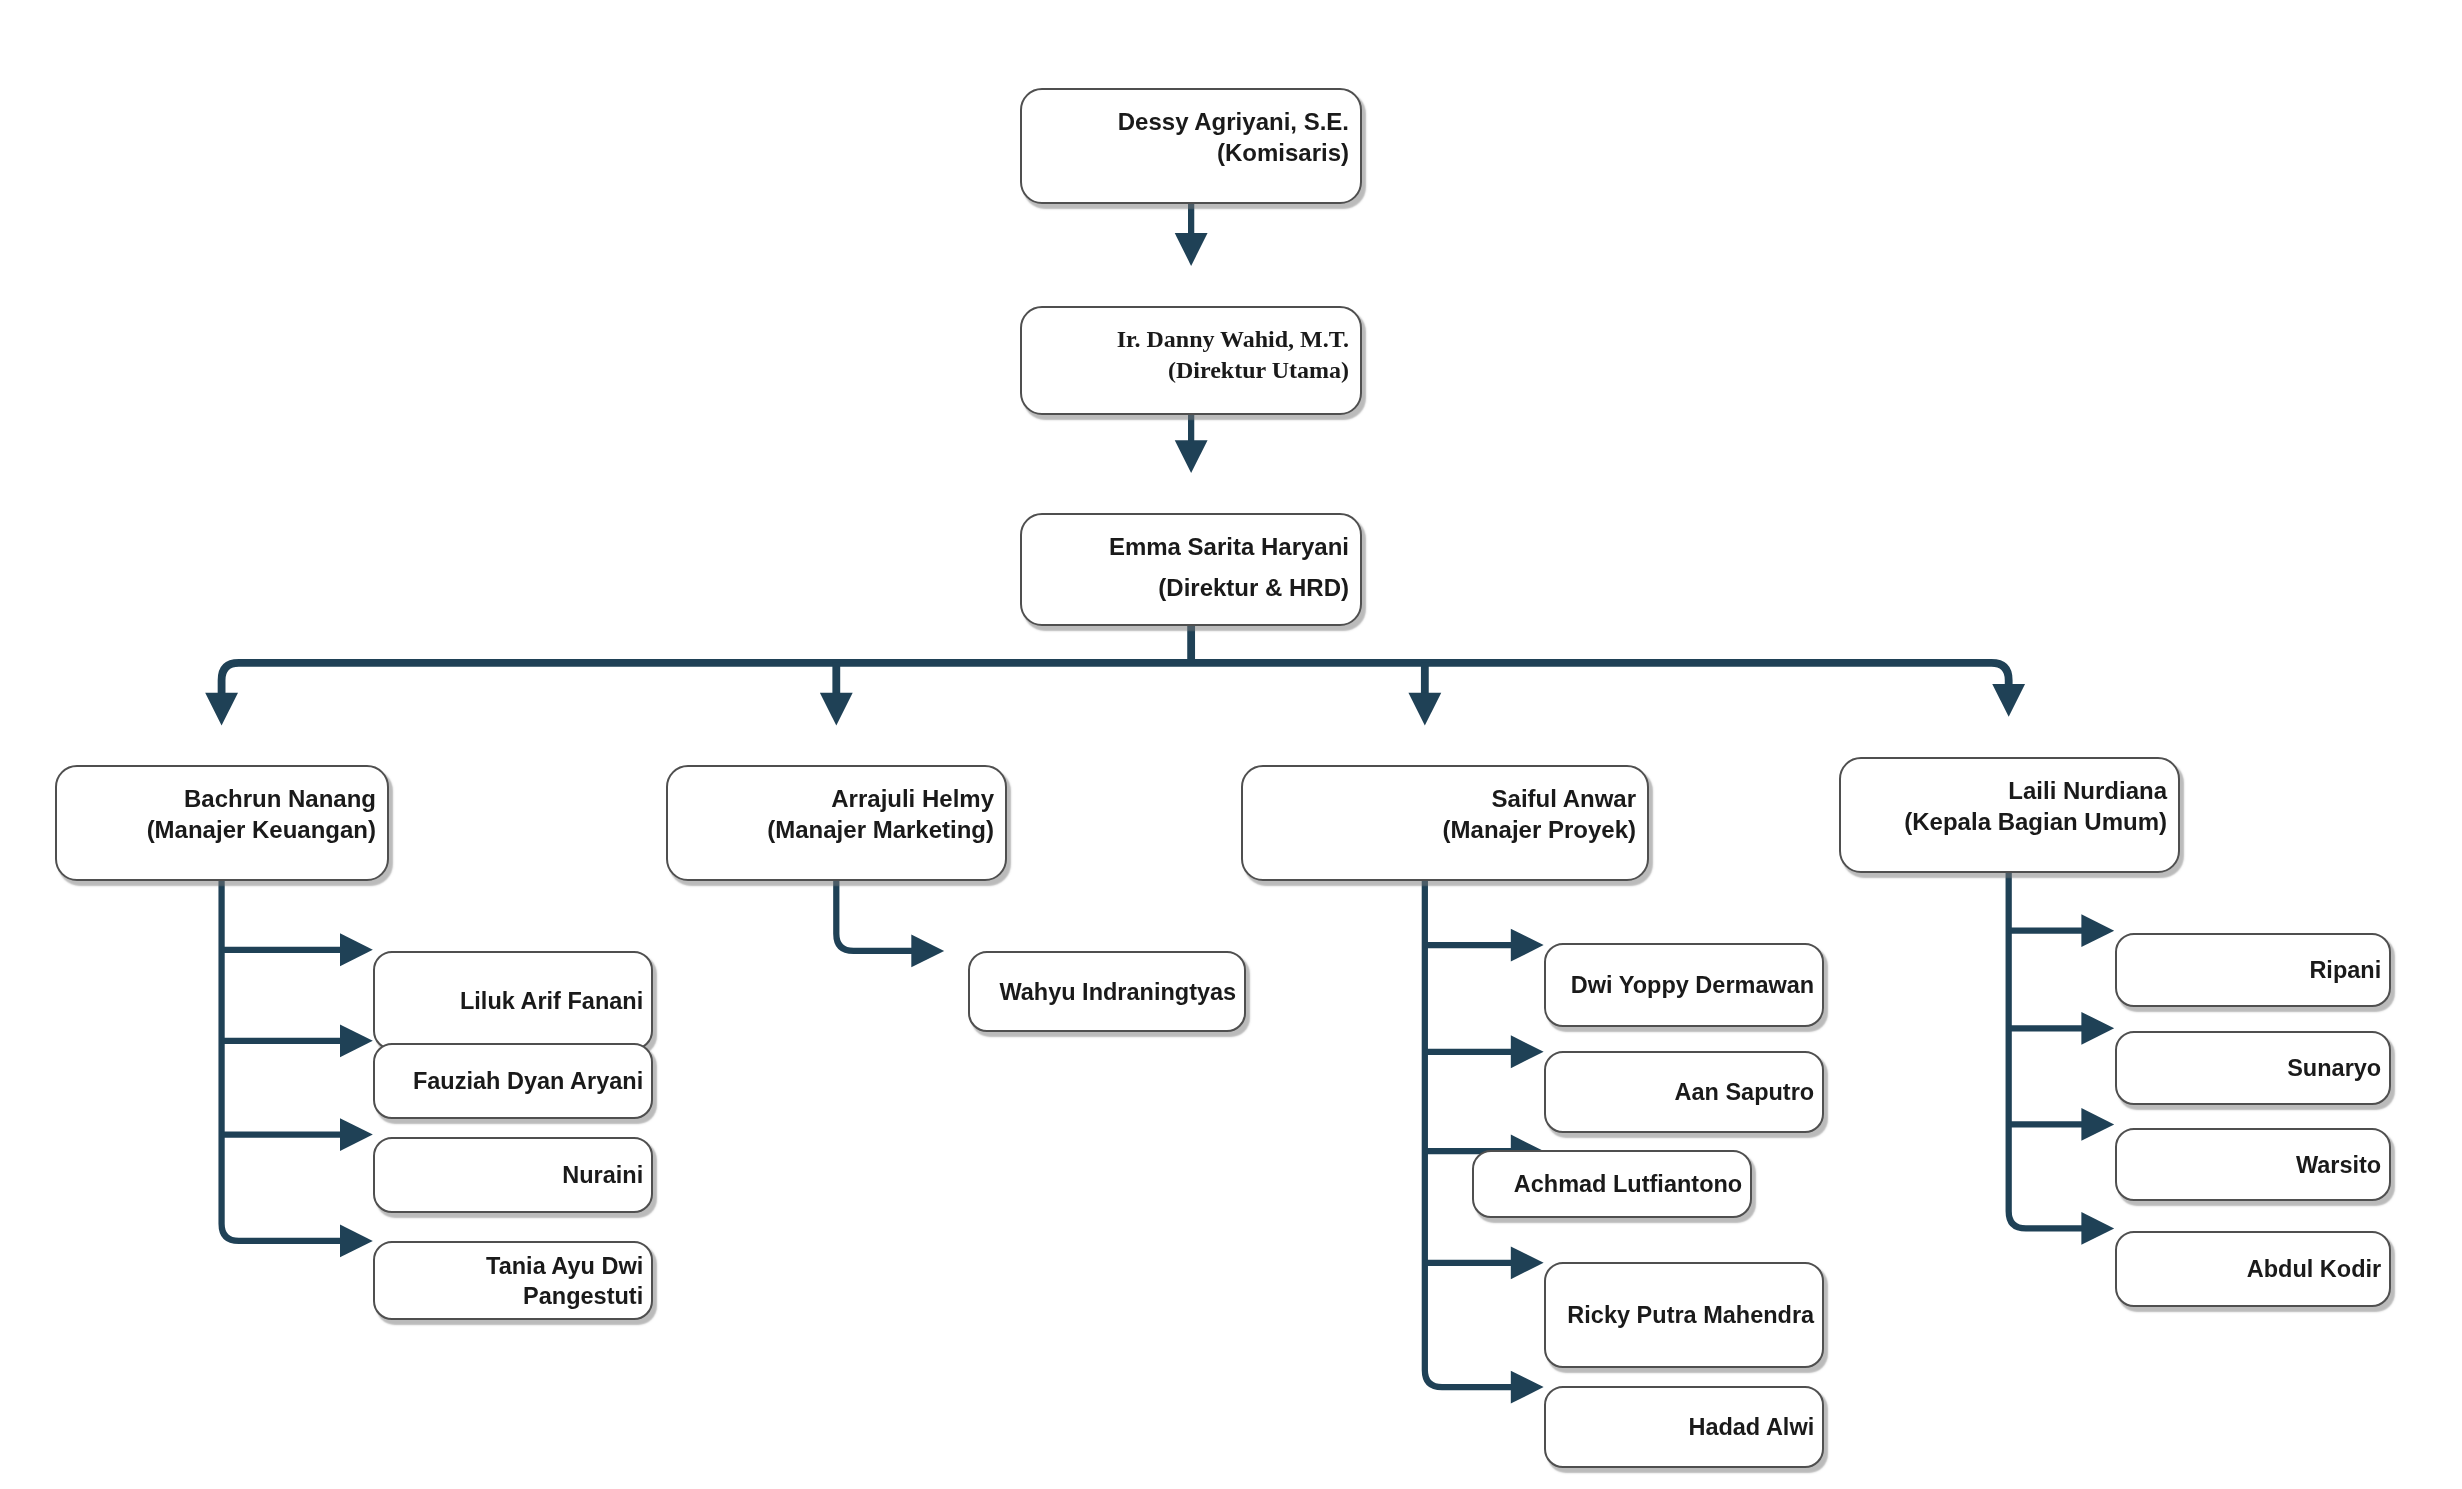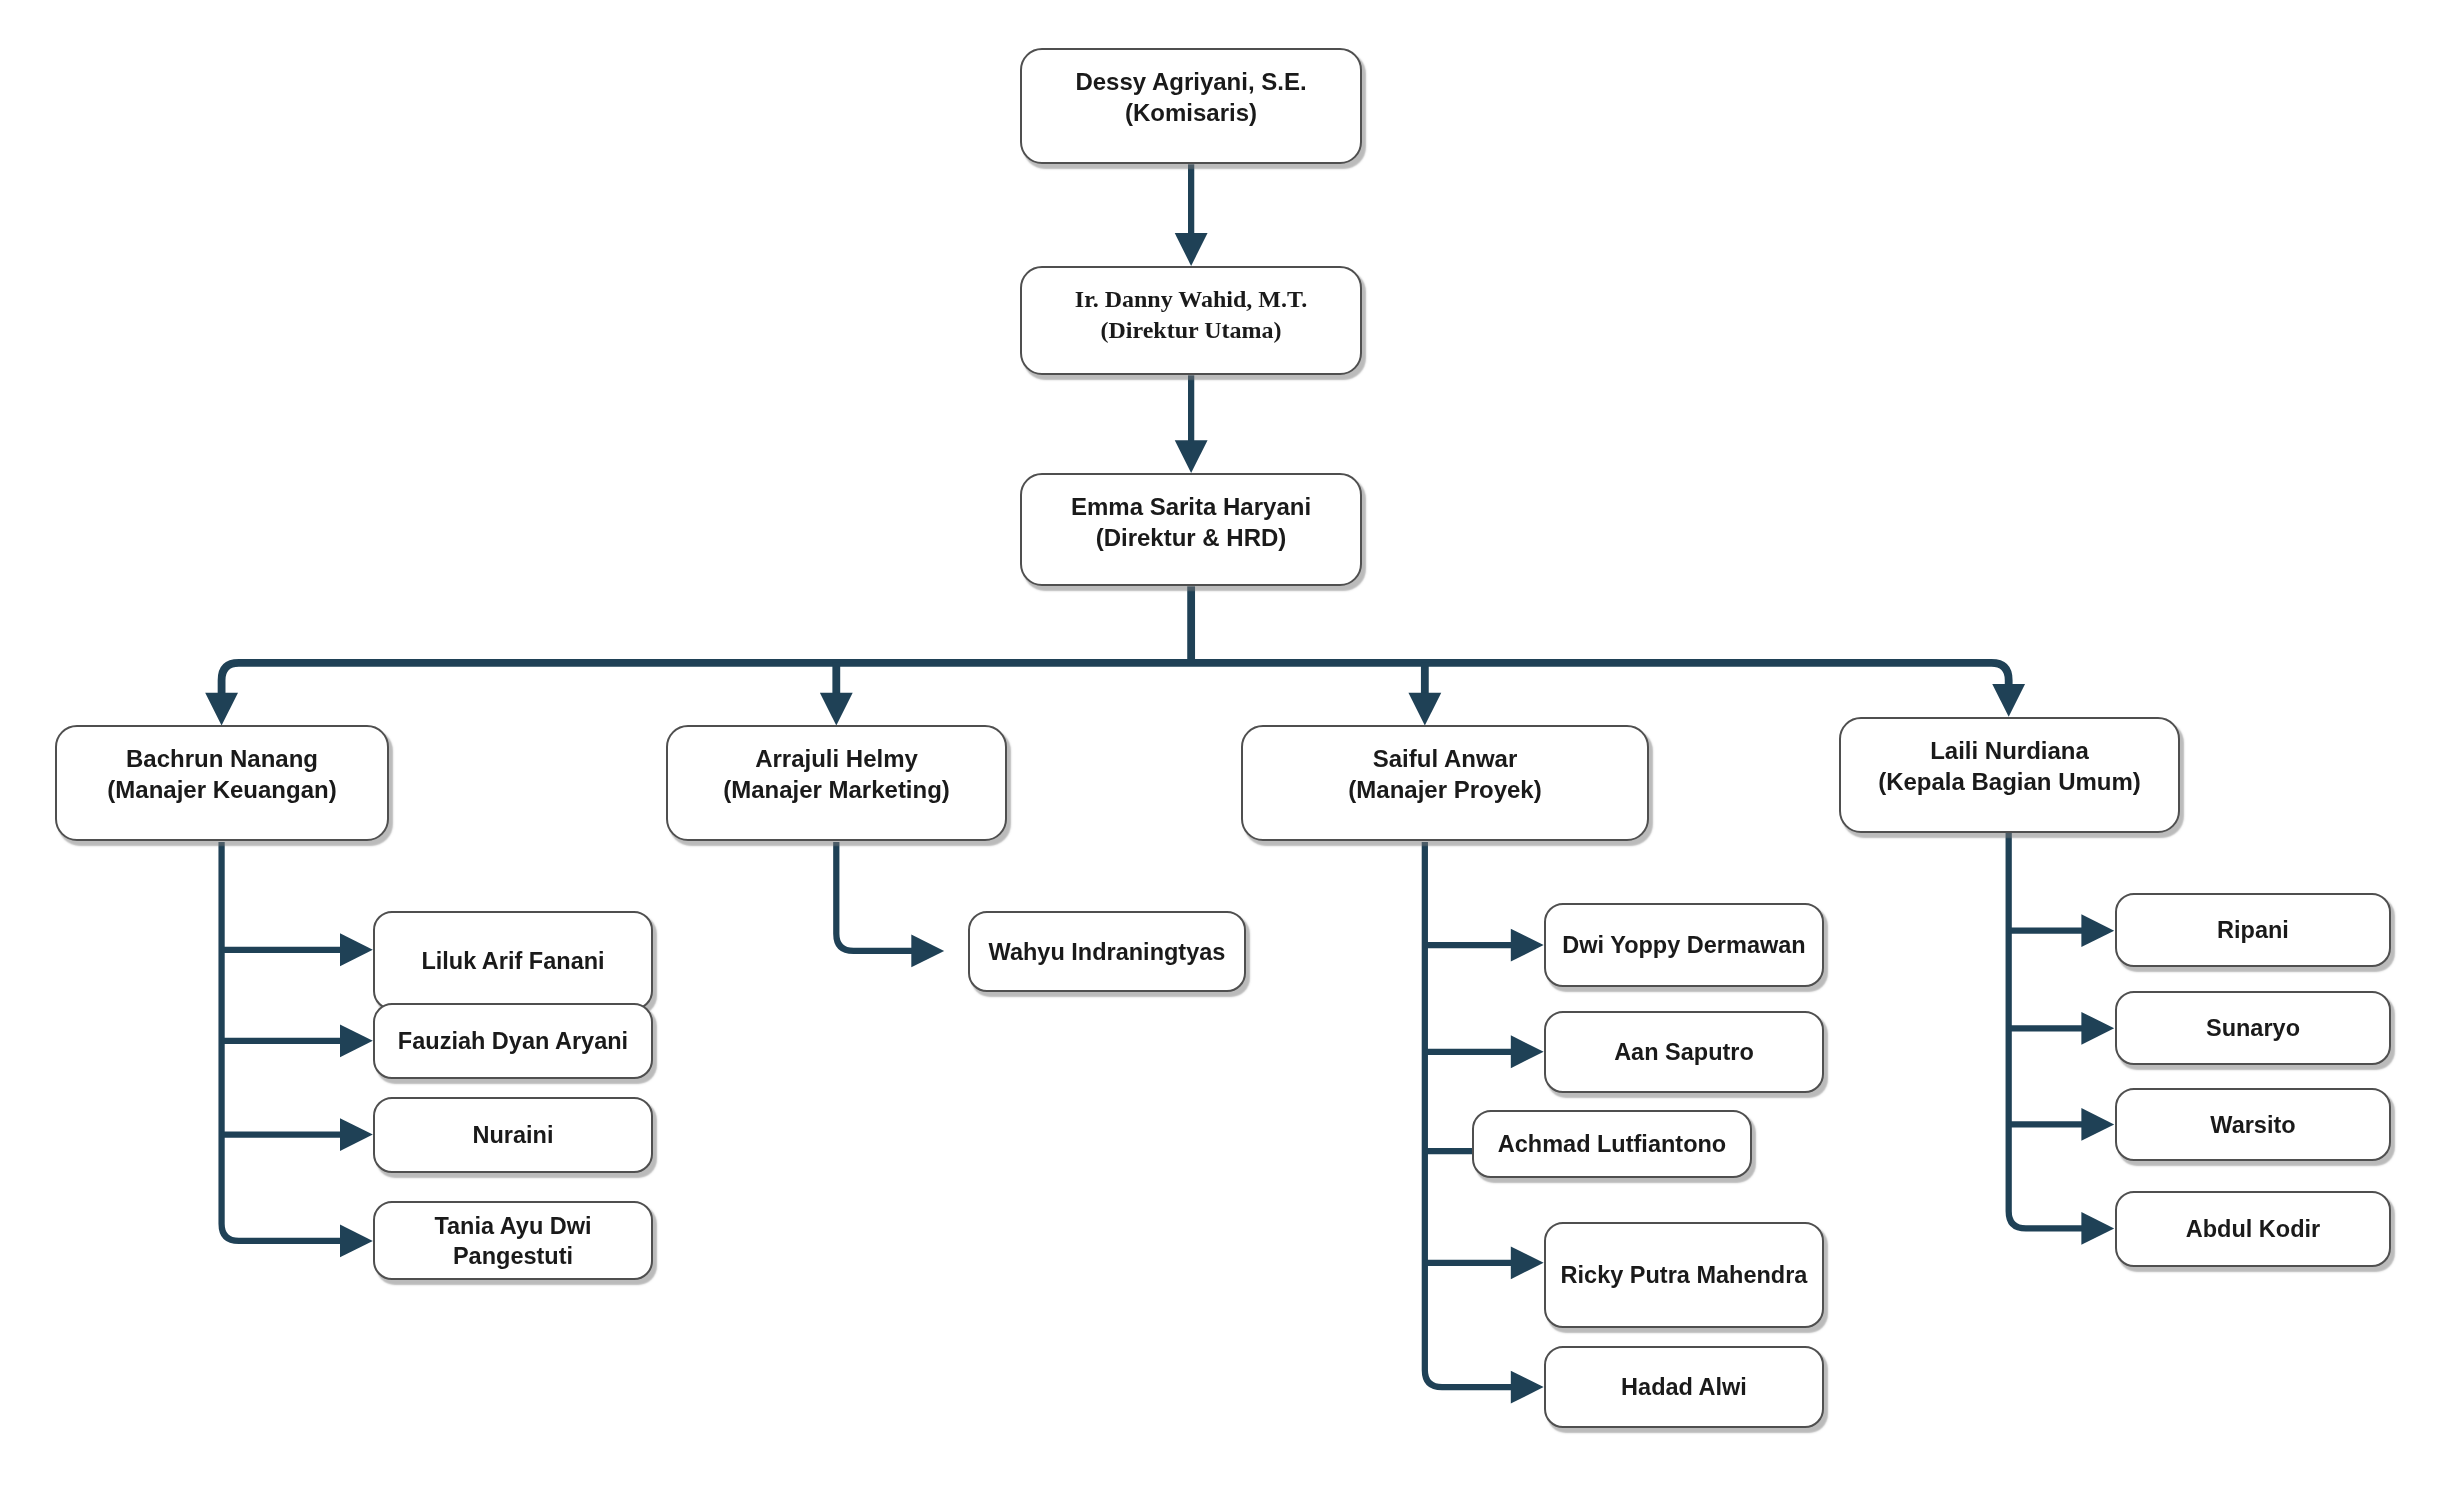--- a/index.html
+++ b/index.html
@@ -24,24 +24,25 @@
   }
   .node {
     position: absolute;
     box-sizing: border-box;
     background: #ffffff;
     border: 2.3px solid #4f4f4f;
     border-radius: 22px;
     box-shadow: 3.9px 4.7px 1.6px rgba(120,120,120,0.5);
     color: #1a1a1a;
     font-weight: bold;
-    text-align: center;
+    text-align: right;
     display: flex;
     flex-direction: column;
     align-items: center;
+    margin-top: 40px;
   }
   .node.big {
     justify-content: flex-start;
     padding: 15.6px 11px 0 11px;
     font-size: 24px;
     line-height: 31px;
   }
   .node.leaf {
     justify-content: center;
     padding: 3.1px 7.8px;
@@ -99,21 +100,21 @@
     </svg>
   <div id="nodes">
       <div class="node big" style="left: 1020px; top: 48px; width: 342px; height: 116px;">
         <div class="title">Dessy Agriyani, S.E.</div>
         <div class="role">(Komisaris)</div>
       </div>
       <div class="node big" style="left: 1020px; top: 266px; width: 342px; height: 109px; font-family: Liberation Serif, serif;">
         <div class="title">Ir. Danny Wahid, M.T.</div>
         <div class="role">(Direktur Utama)</div>
       </div>
-      <div class="node big" style="left: 1020px; top: 473px; width: 342px; height: 113px;">
+      <div class="node big" style="left: 1020px; top: 473px; width: 342px; height: 113px; gap: 10px;">
         <div class="title">Emma Sarita Haryani</div>
         <div class="role">(Direktur &amp; HRD)</div>
       </div>
       <div class="node big" style="left: 55px; top: 725px; width: 334px; height: 116px;">
         <div class="title">Bachrun Nanang</div>
         <div class="role">(Manajer Keuangan)</div>
       </div>
       <div class="node leaf" style="left: 373px; top: 911px; width: 280px; height: 99px;">
         <div class="title">Liluk Arif Fanani</div>
       </div>

